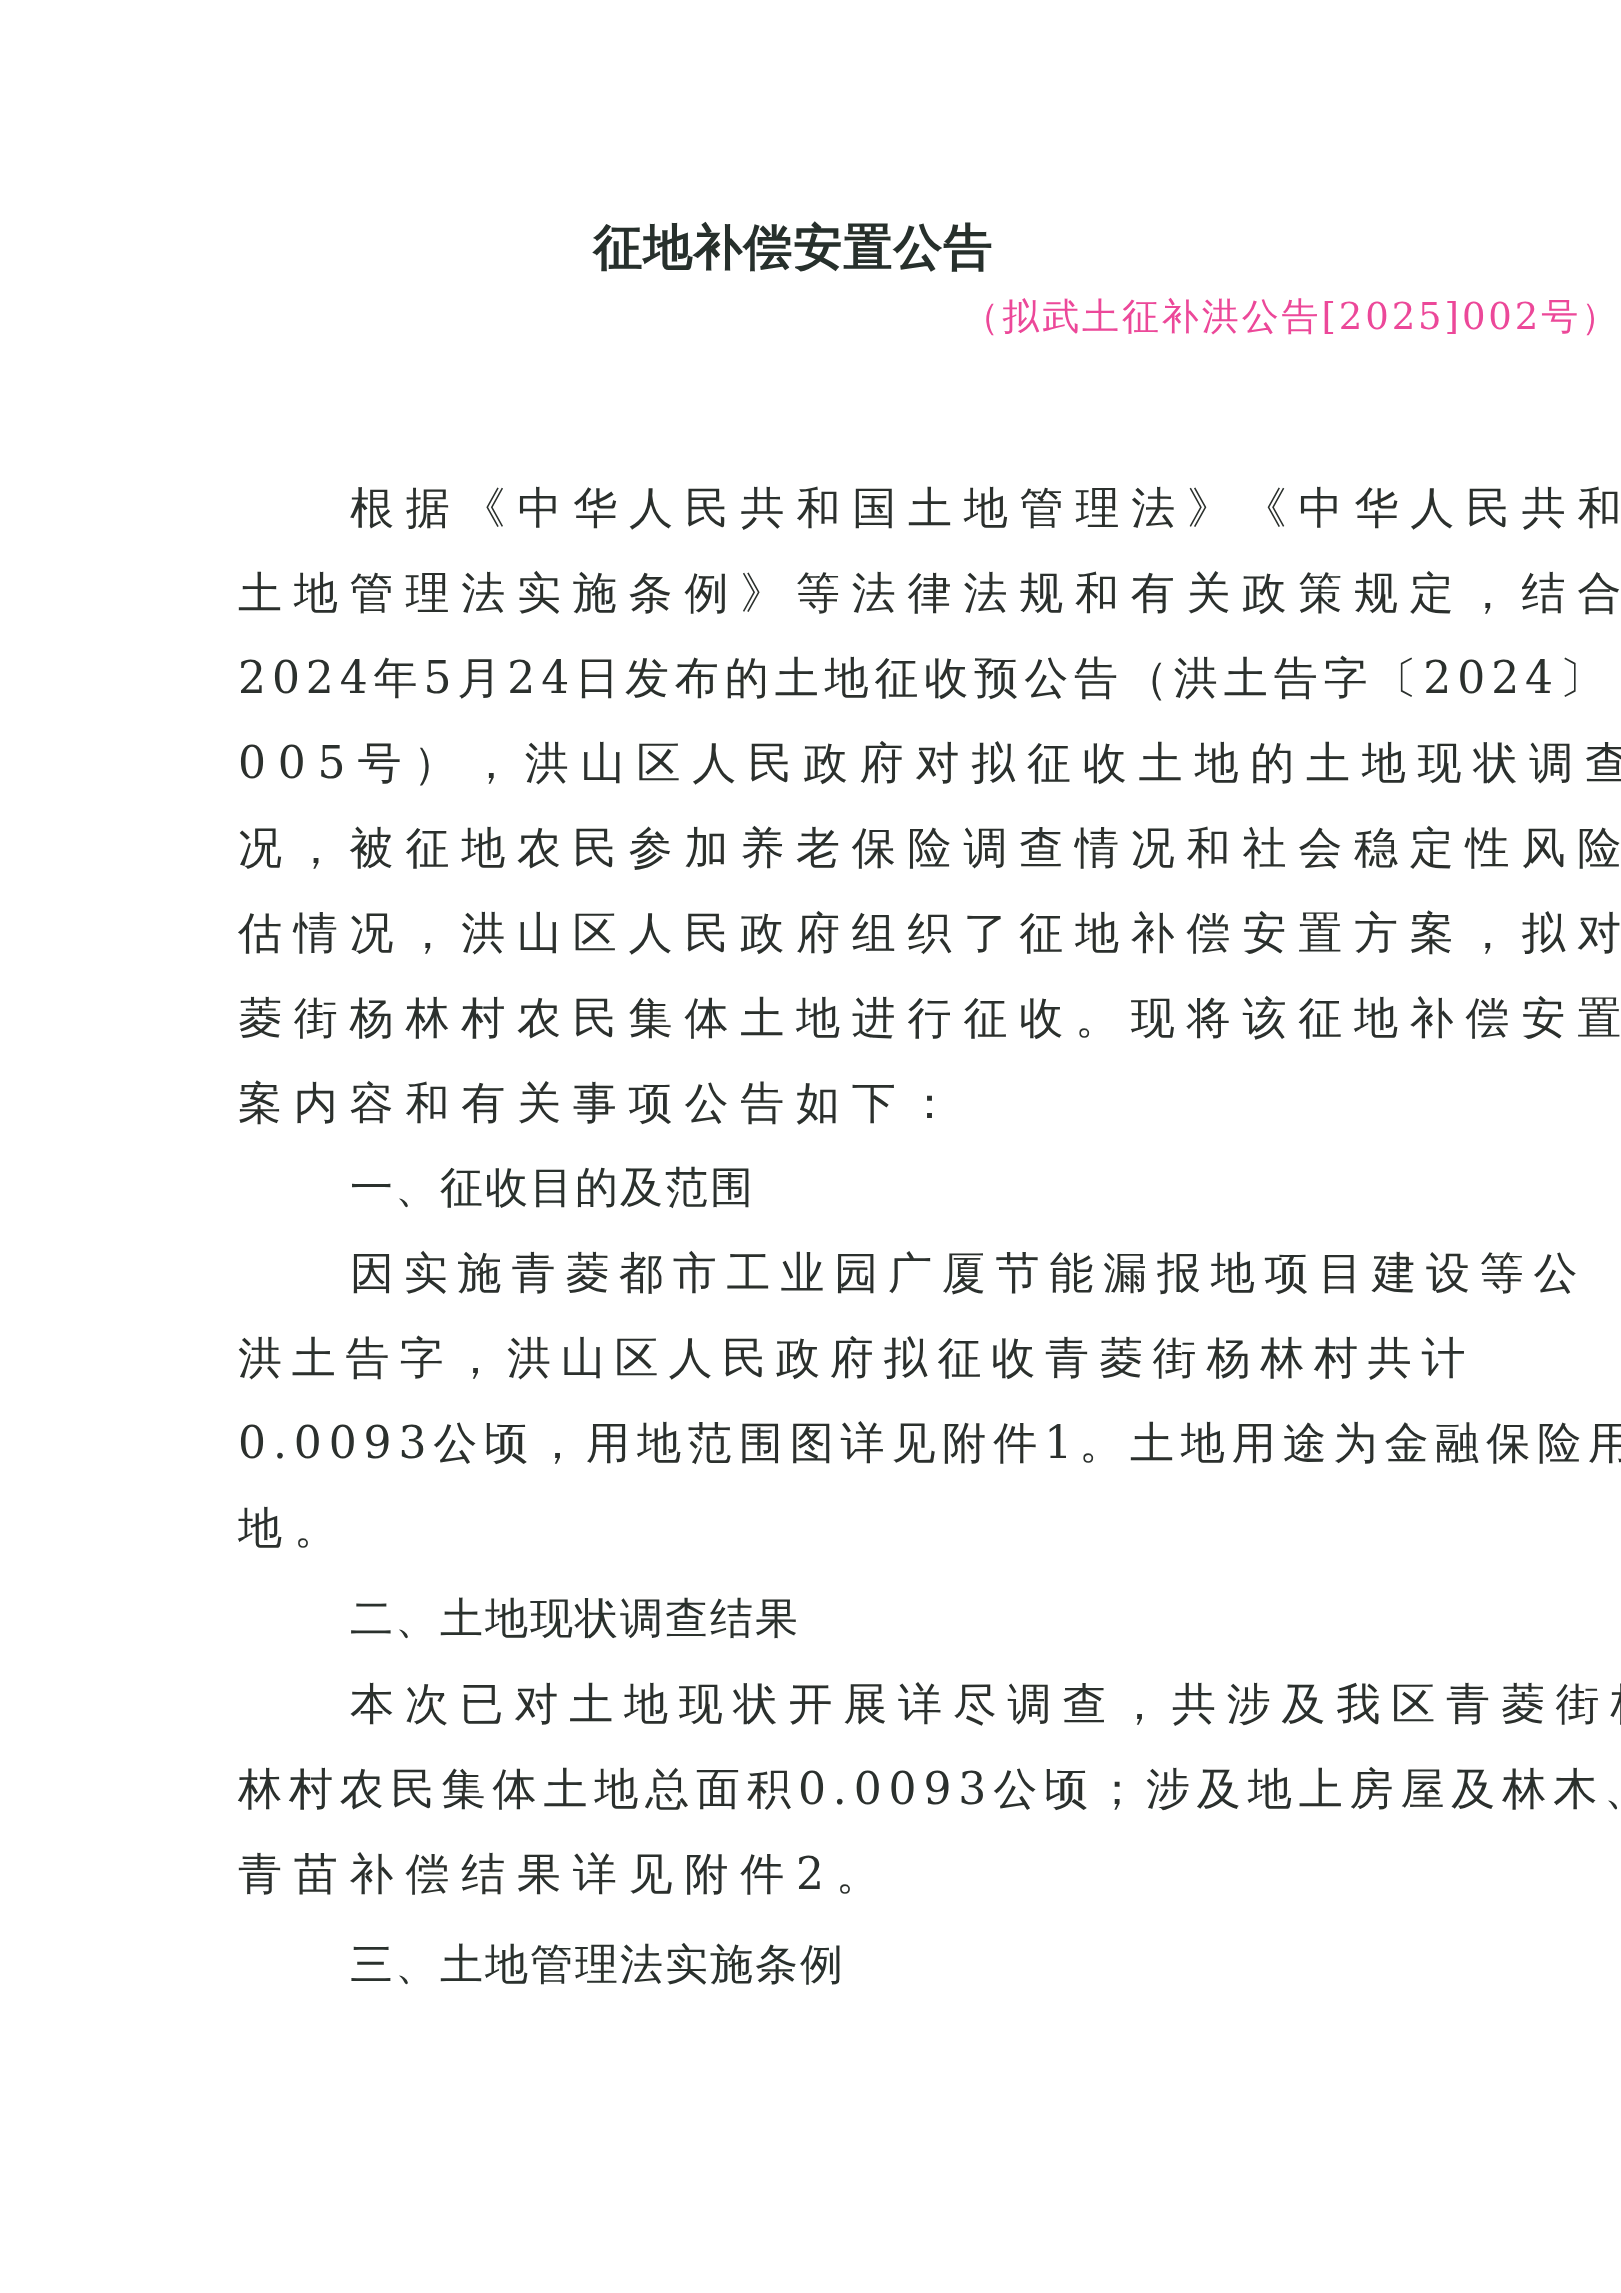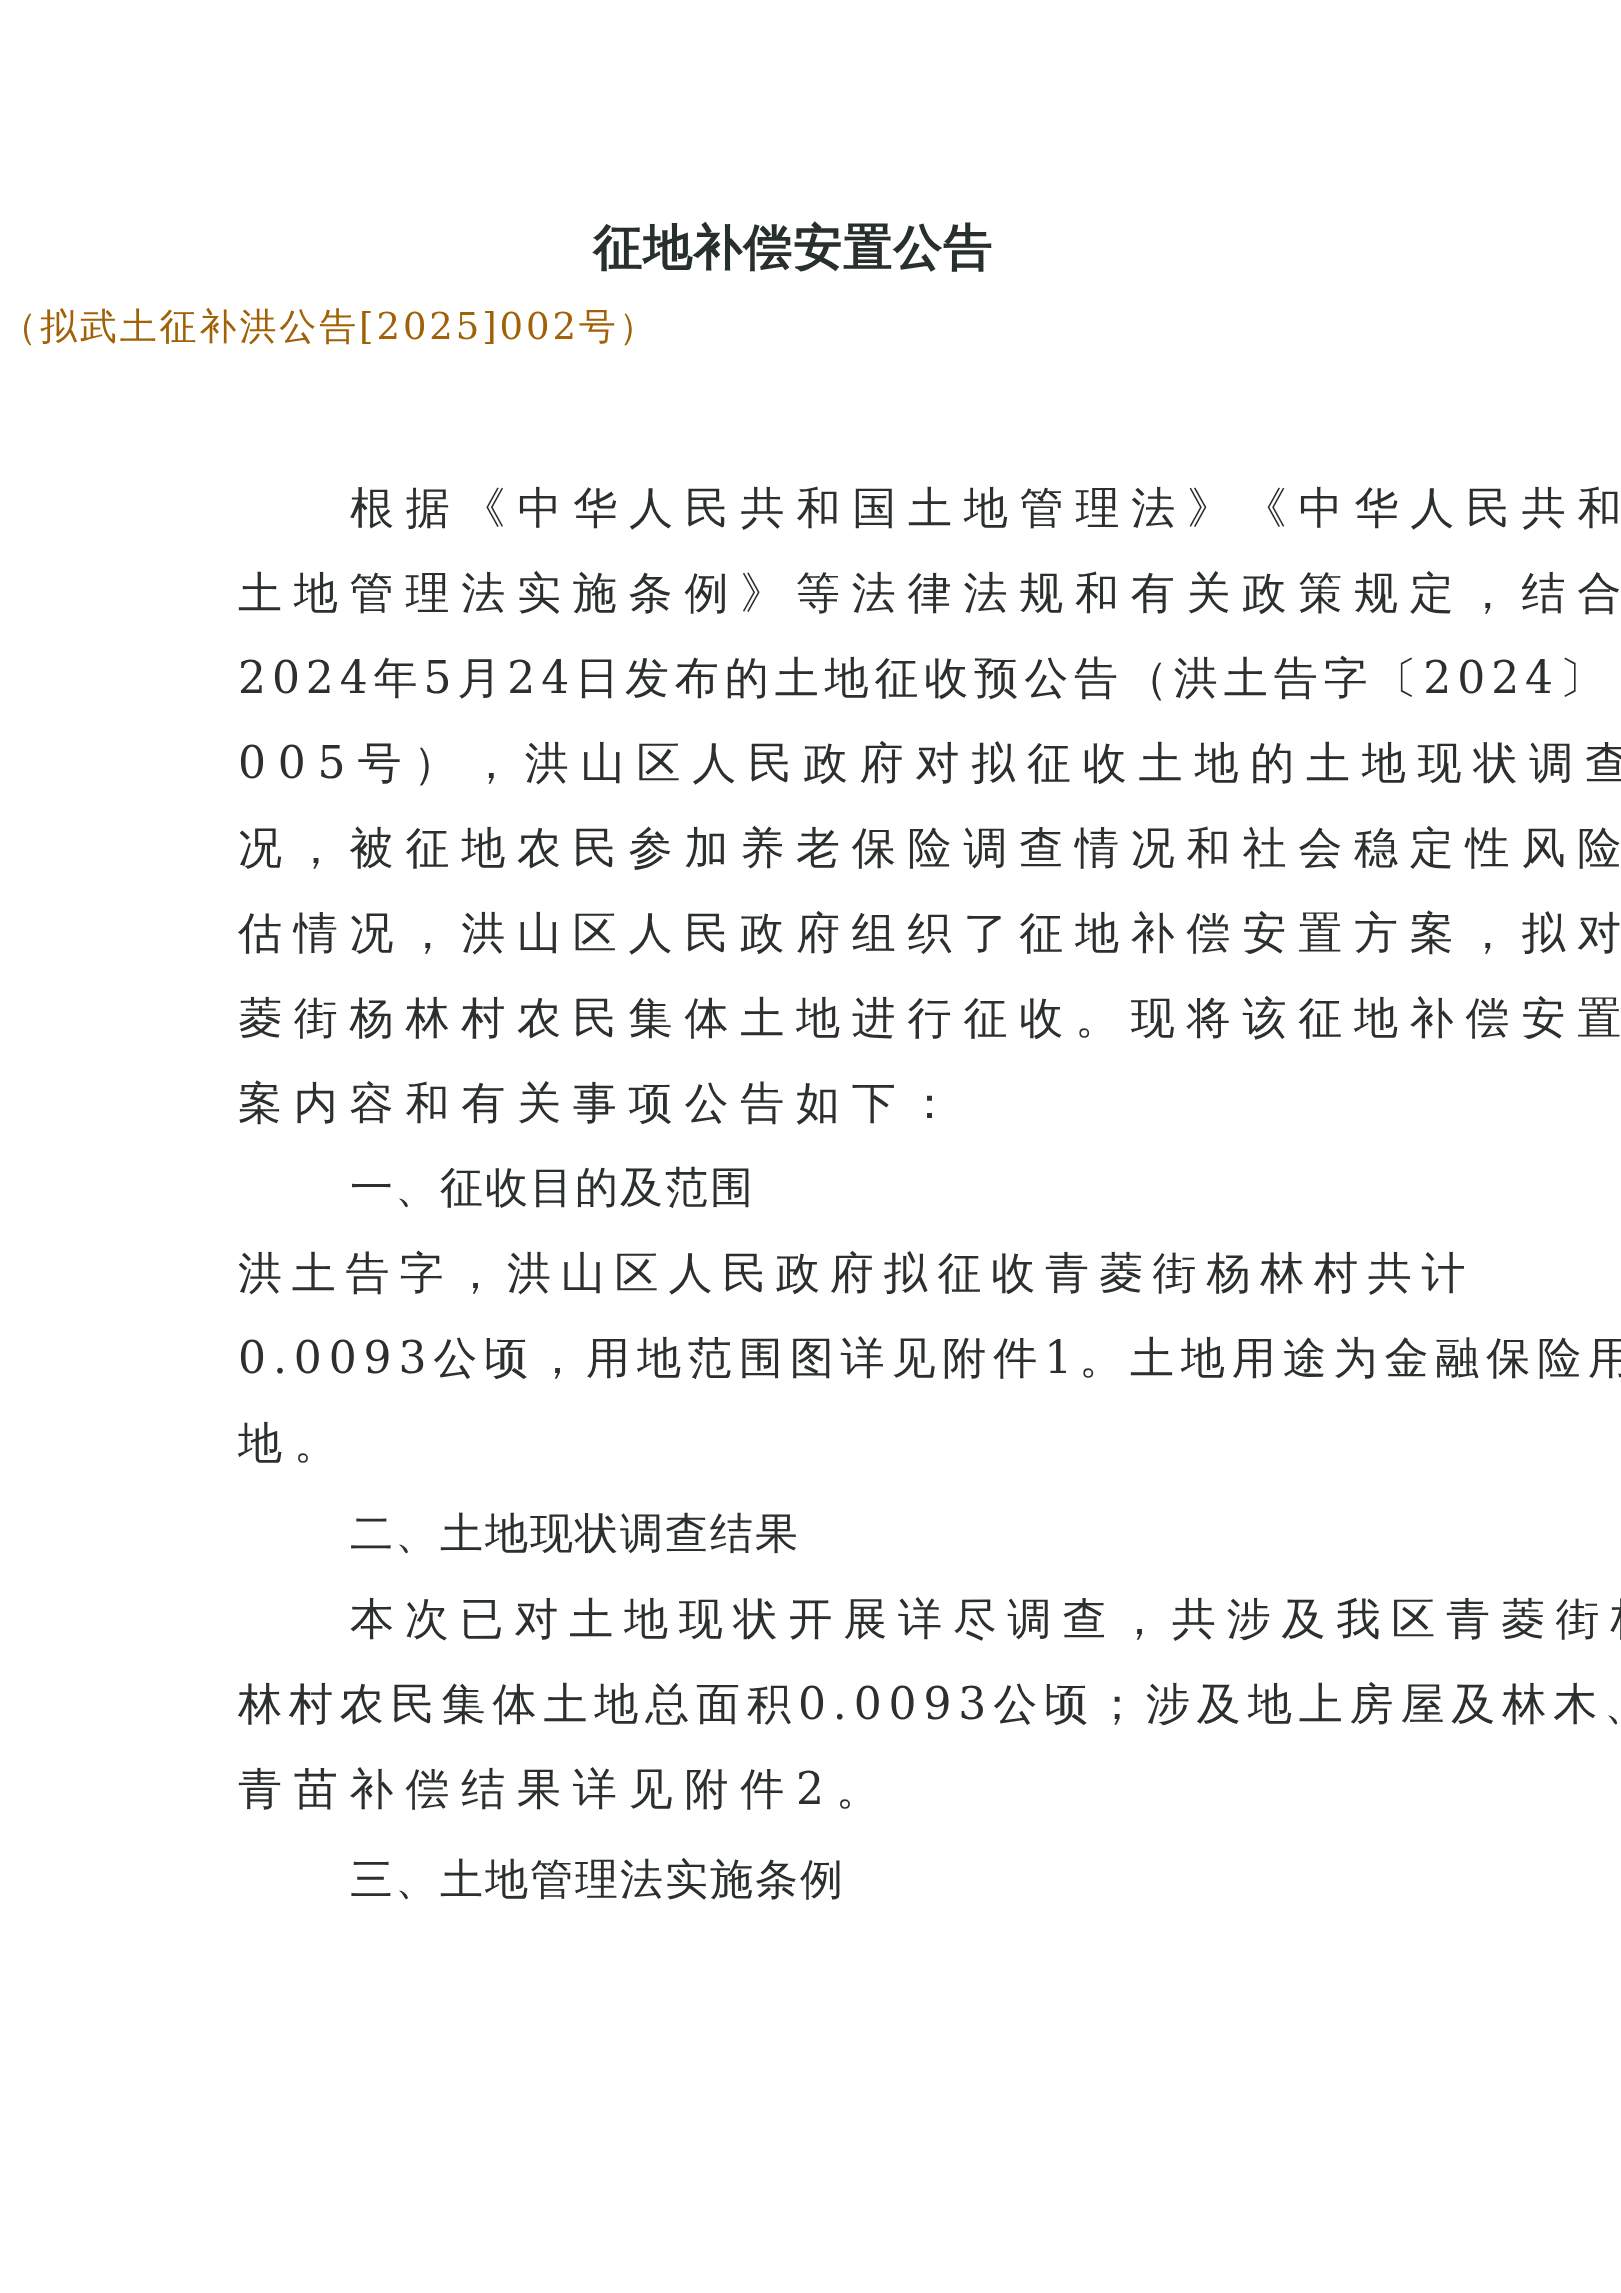--- a/index.html
+++ b/index.html
@@ -32,26 +32,26 @@
       font-weight: bold;
       font-size: 49px;
       letter-spacing: 1px;
       line-height: 59px;
       color: #27302c;
     }
     .subtitle {
       position: absolute;
       left: 0;
       width: 1621px;
-      top: 302px;
-      text-align: left;
+      top: 292px;
+      text-align: right;
       font-size: 37px;
       letter-spacing: 2.9px;
       line-height: 49px;
-      color: #a16207;
+      color: #ec4899;
     }
     .body {
       position: absolute;
       left: 238px;
       top: 465px;
       width: 1127px;
     }
     .line {
       height: 85px;
       line-height: 85px;
@@ -88,20 +88,21 @@
       <div class="line" style="letter-spacing:5.9px;">2024年5月24日发布的土地征收预公告（洪土告字〔2024〕</div>
       <div class="line">005号），洪山区人民政府对拟征收土地的土地现状调查情</div>
       <div class="line">况，被征地农民参加养老保险调查情况和社会稳定性风险评</div>
       <div class="line">估情况，洪山区人民政府组织了征地补偿安置方案，拟对青</div>
       <div class="line">菱街杨林村农民集体土地进行征收。现将该征地补偿安置方</div>
       <div class="line">案内容和有关事项公告如下：</div>
     </div>
 
     <div>
       <div class="line indent heading">一、征收目的及范围</div>
+      <div class="line indent" style="letter-spacing:9.8px;">因实施青菱都市工业园广厦节能漏报地项目建设等公</div>
       <div class="line" style="letter-spacing:9.8px;">洪土告字，洪山区人民政府拟征收青菱街杨林村共计</div>
       <div class="line" style="letter-spacing:6.9px;">0.0093公顷，用地范围图详见附件1。土地用途为金融保险用</div>
       <div class="line">地。</div>
     </div>
 
     <div class="gap-sm"></div>
 
     <div>
       <div class="line indent heading">二、土地现状调查结果</div>
       <div class="line indent" style="letter-spacing:10.8px;">本次已对土地现状开展详尽调查，共涉及我区青菱街杨</div>

